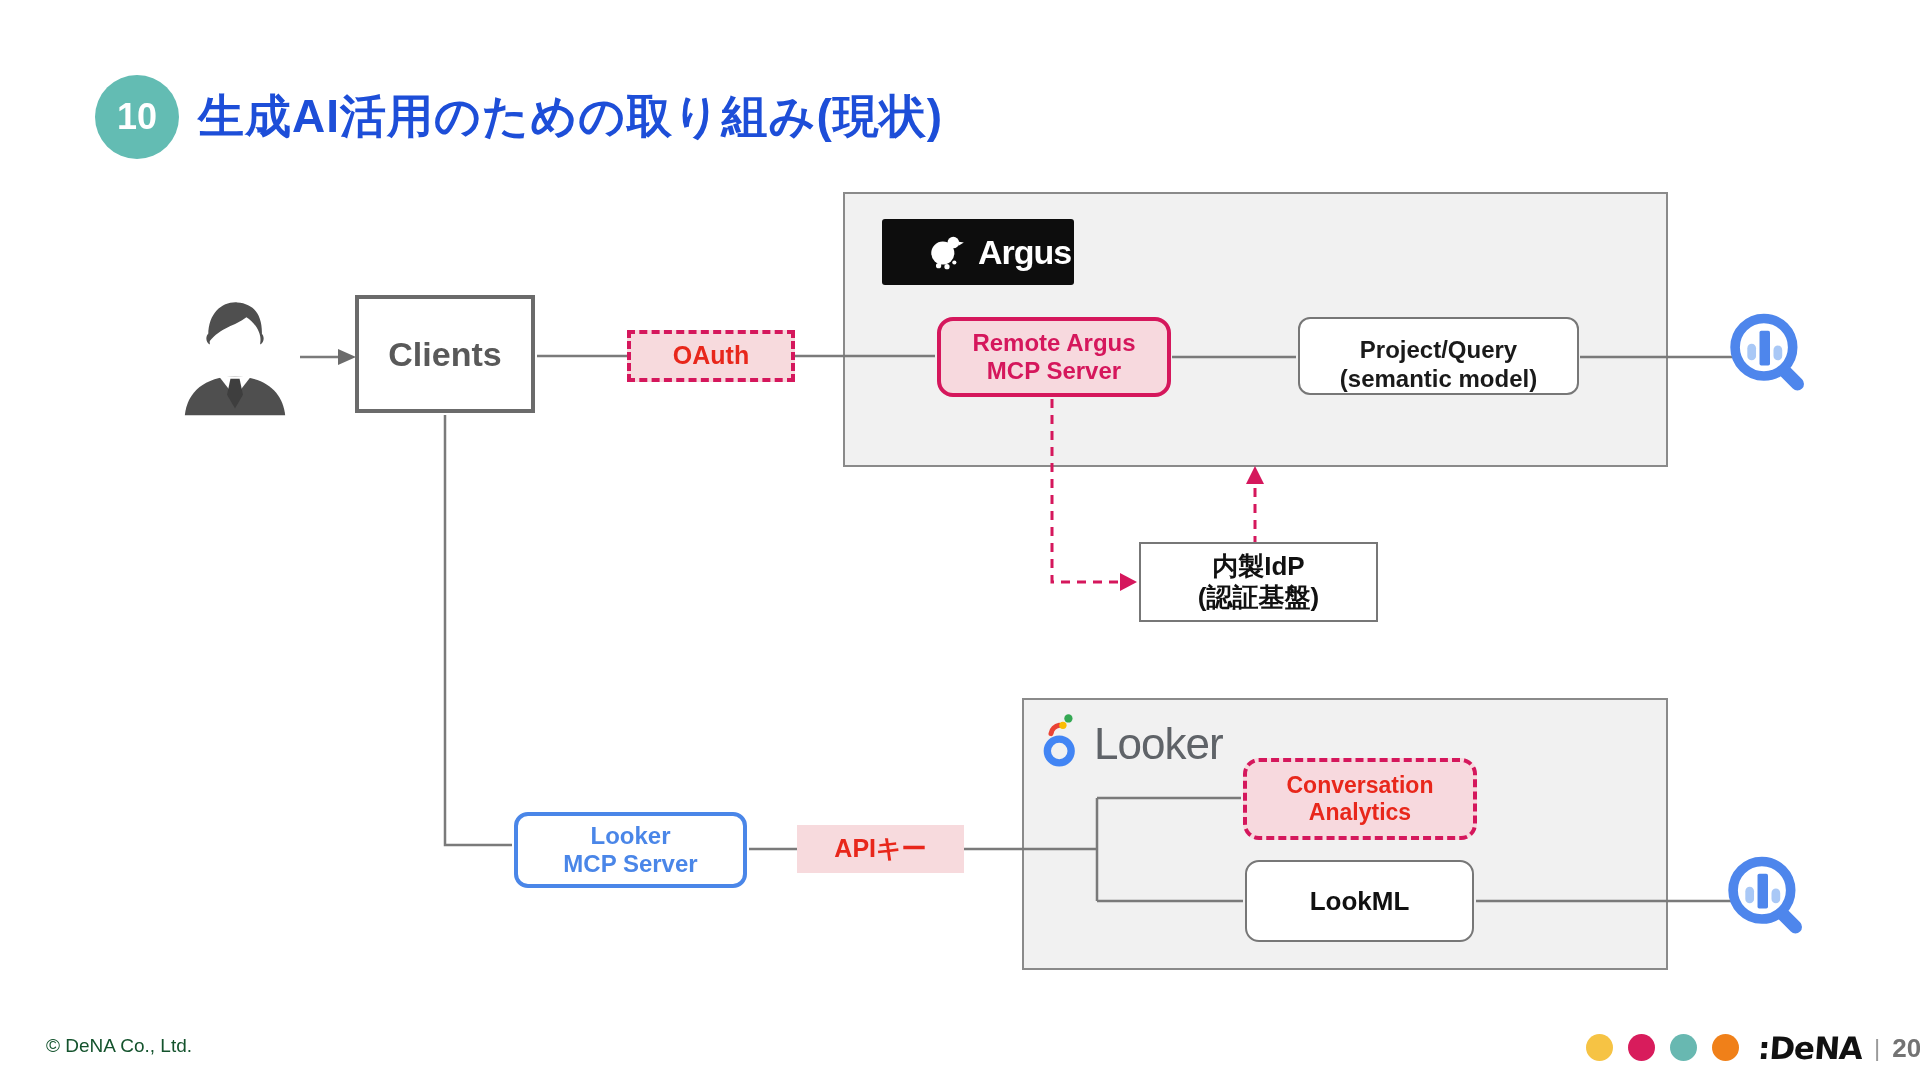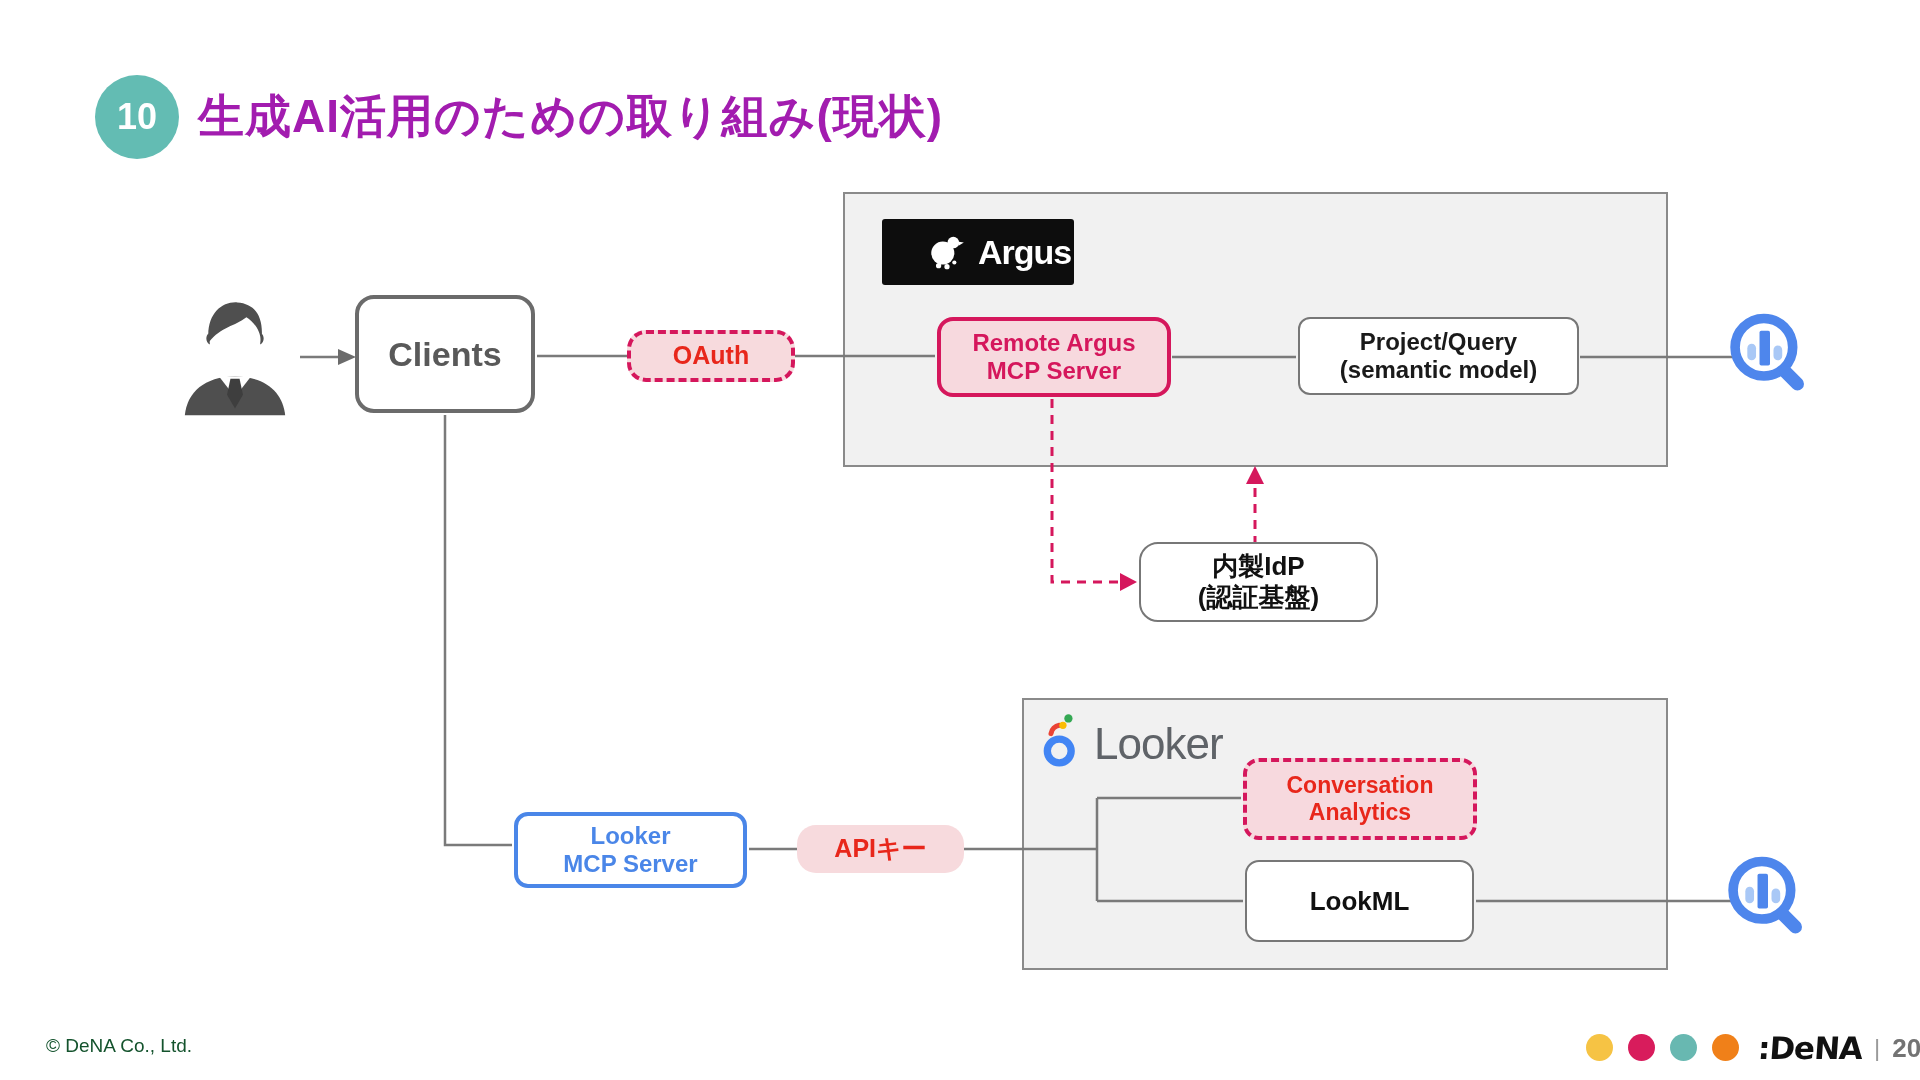--- a/index.html
+++ b/index.html
@@ -6,40 +6,40 @@
   html,body { width:1920px; height:1080px; background:#ffffff; overflow:hidden;
               font-family:"Liberation Sans","DejaVu Sans",sans-serif; }
   .abs { position:absolute; }
   #stage { position:relative; width:1920px; height:936px; background:#fff; }
 
   
   .badge { left:95px; top:75px; width:84px; height:84px; border-radius:50%;
            background:#63BCB3; color:#fff; font-size:36px; font-weight:bold;
            display:flex; align-items:center; justify-content:center; }
   .title { left:198px; top:72px; height:90px; display:flex; align-items:center;
-           font-size:46px; font-weight:bold; color:#a21caf; letter-spacing:1px; }
+           font-size:46px; font-weight:bold; color:#1d4ed8; letter-spacing:1px; }
 
   
   .graybox { background:#F1F1F1; border:2px solid #8a8a8a; }
   .argus-container { left:843px; top:192px; width:825px; height:275px; }
   .looker-container { left:1022px; top:698px; width:646px; height:272px; }
 
   
   .node { display:flex; flex-direction:column; align-items:center; justify-content:center;
-          text-align:center; line-height:1.18;border-radius:19px; }
+          text-align:center; line-height:1.18; }
   .clients { left:355px; top:295px; width:180px; height:118px; background:#fff;
              border:4px solid #6b6b6b; font-size:34px; font-weight:bold; color:#595959; }
   .oauth { left:627px; top:330px; width:168px; height:52px; background:#F7DADD;
            border:4px dashed #D5175C; color:#E8271B; font-size:25px; font-weight:bold; }
   .remote-argus { left:937px; top:317px; width:234px; height:80px; background:#F7D9DE;
                   border:4px solid #D5175C; border-radius:16px; color:#D5175C;
                   font-size:24px; font-weight:bold; }
   .project-query { left:1298px; top:317px; width:281px; height:78px; background:#fff;
                    border:2px solid #777; border-radius:12px; color:#1a1a1a;
-                   font-size:24px; font-weight:bold; }
+                   font-size:24px; font-weight:bold;justify-content:flex-end; }
   .idp { left:1139px; top:542px; width:239px; height:80px; background:#fff;
          border:2px solid #777; color:#111; font-size:26px; font-weight:bold; }
   .conversation { left:1243px; top:758px; width:234px; height:82px; background:#F7D9DE;
                   border:4px dashed #D5175C; border-radius:16px; color:#E8271B;
                   font-size:23px; font-weight:bold; }
   .lookml { left:1245px; top:860px; width:229px; height:82px; background:#fff;
             border:2px solid #777; border-radius:14px; color:#111;
             font-size:26px; font-weight:bold; }
   .looker-mcp { left:514px; top:812px; width:233px; height:76px; background:#fff;
                 border:4px solid #4A86E8; border-radius:14px; color:#4A86E8;

